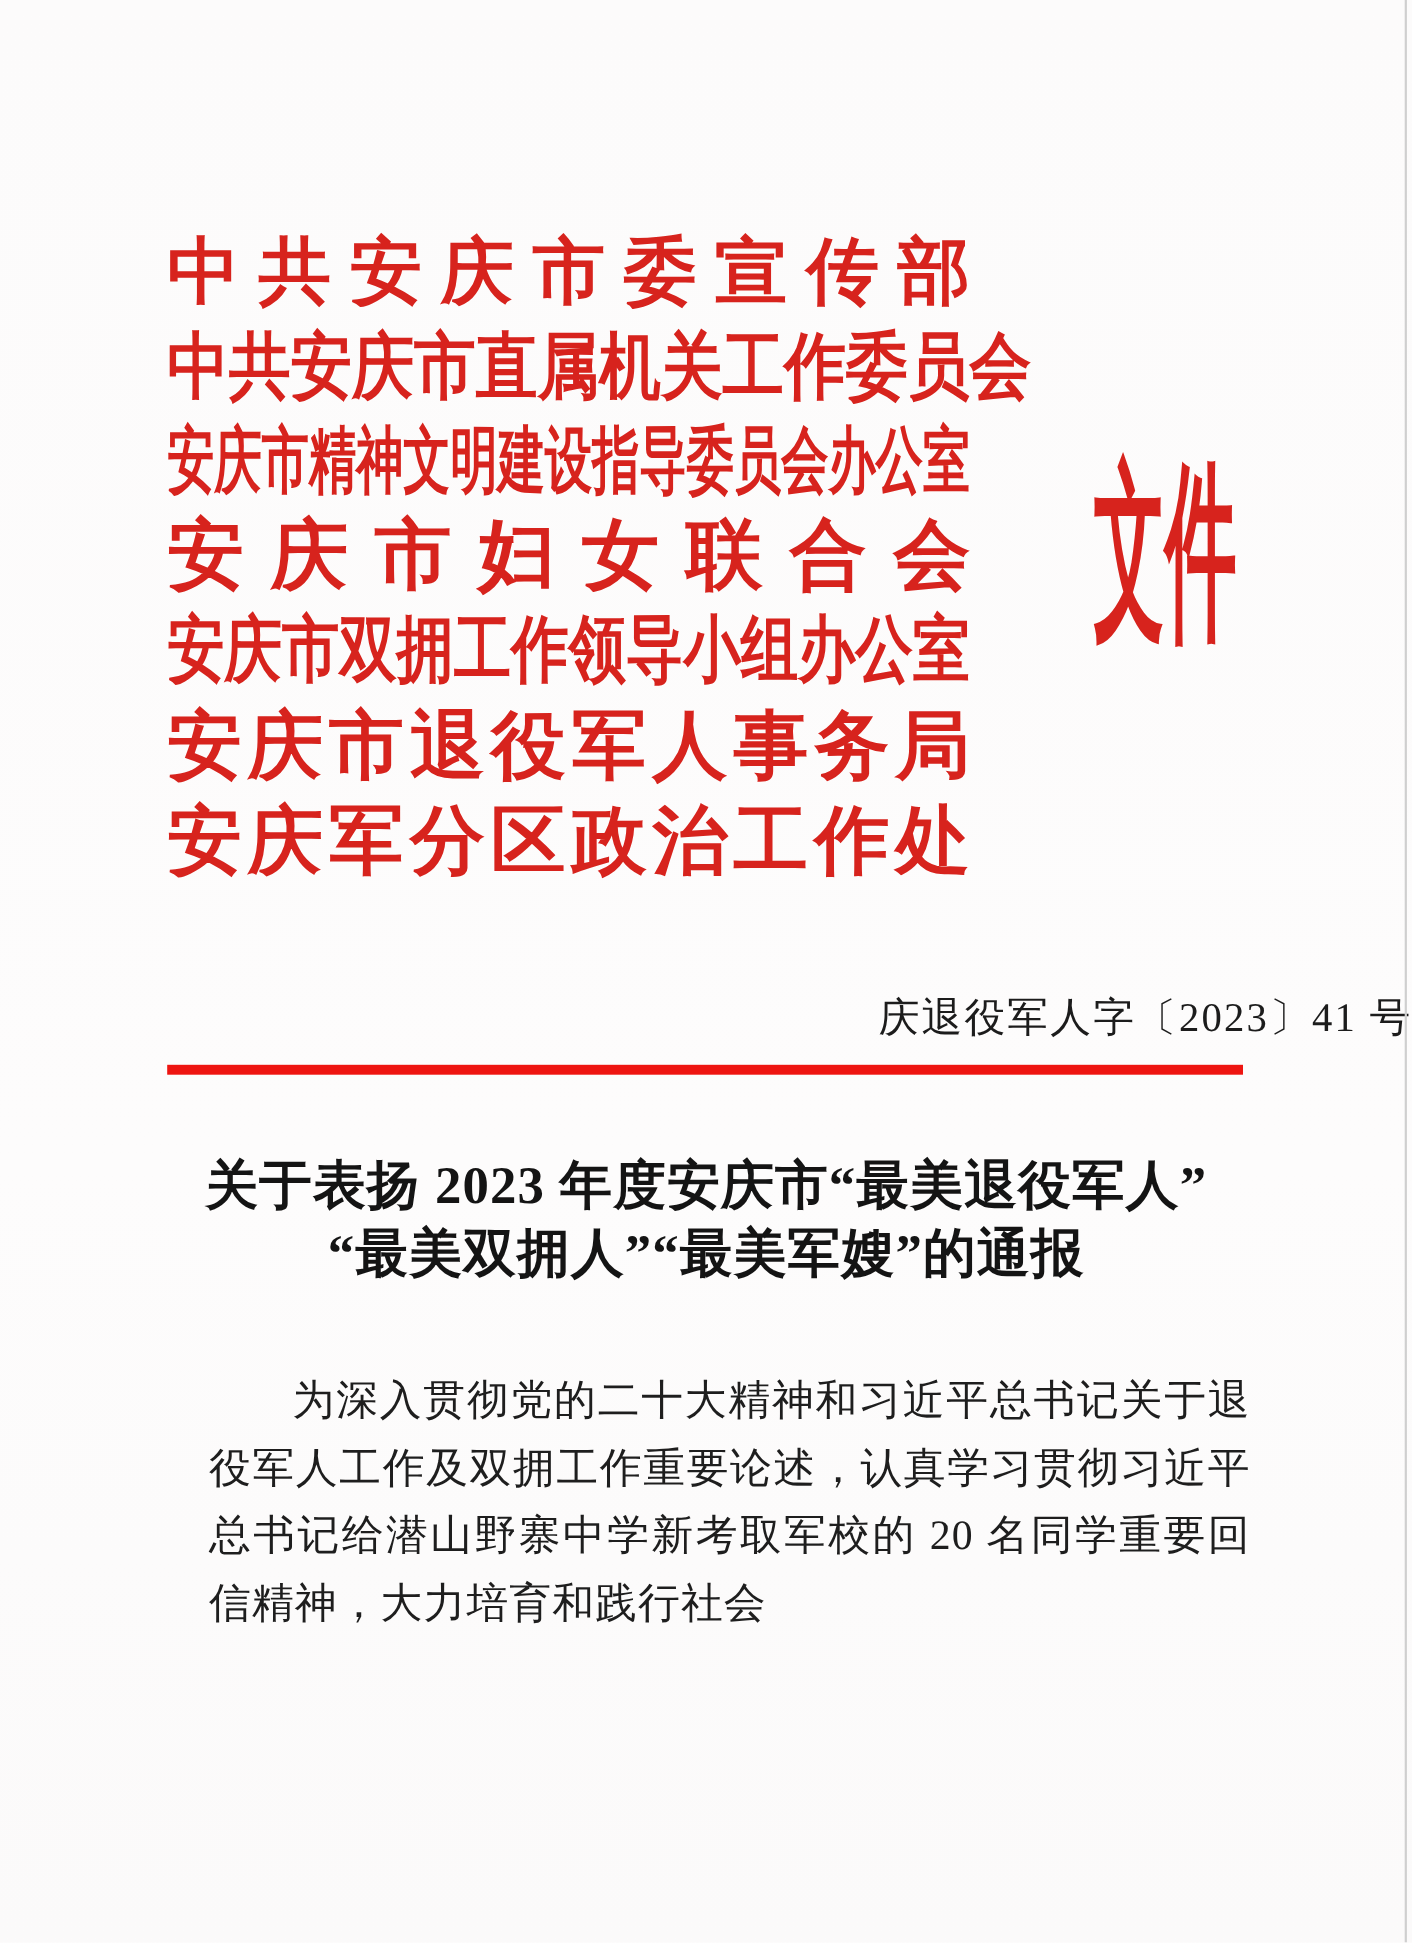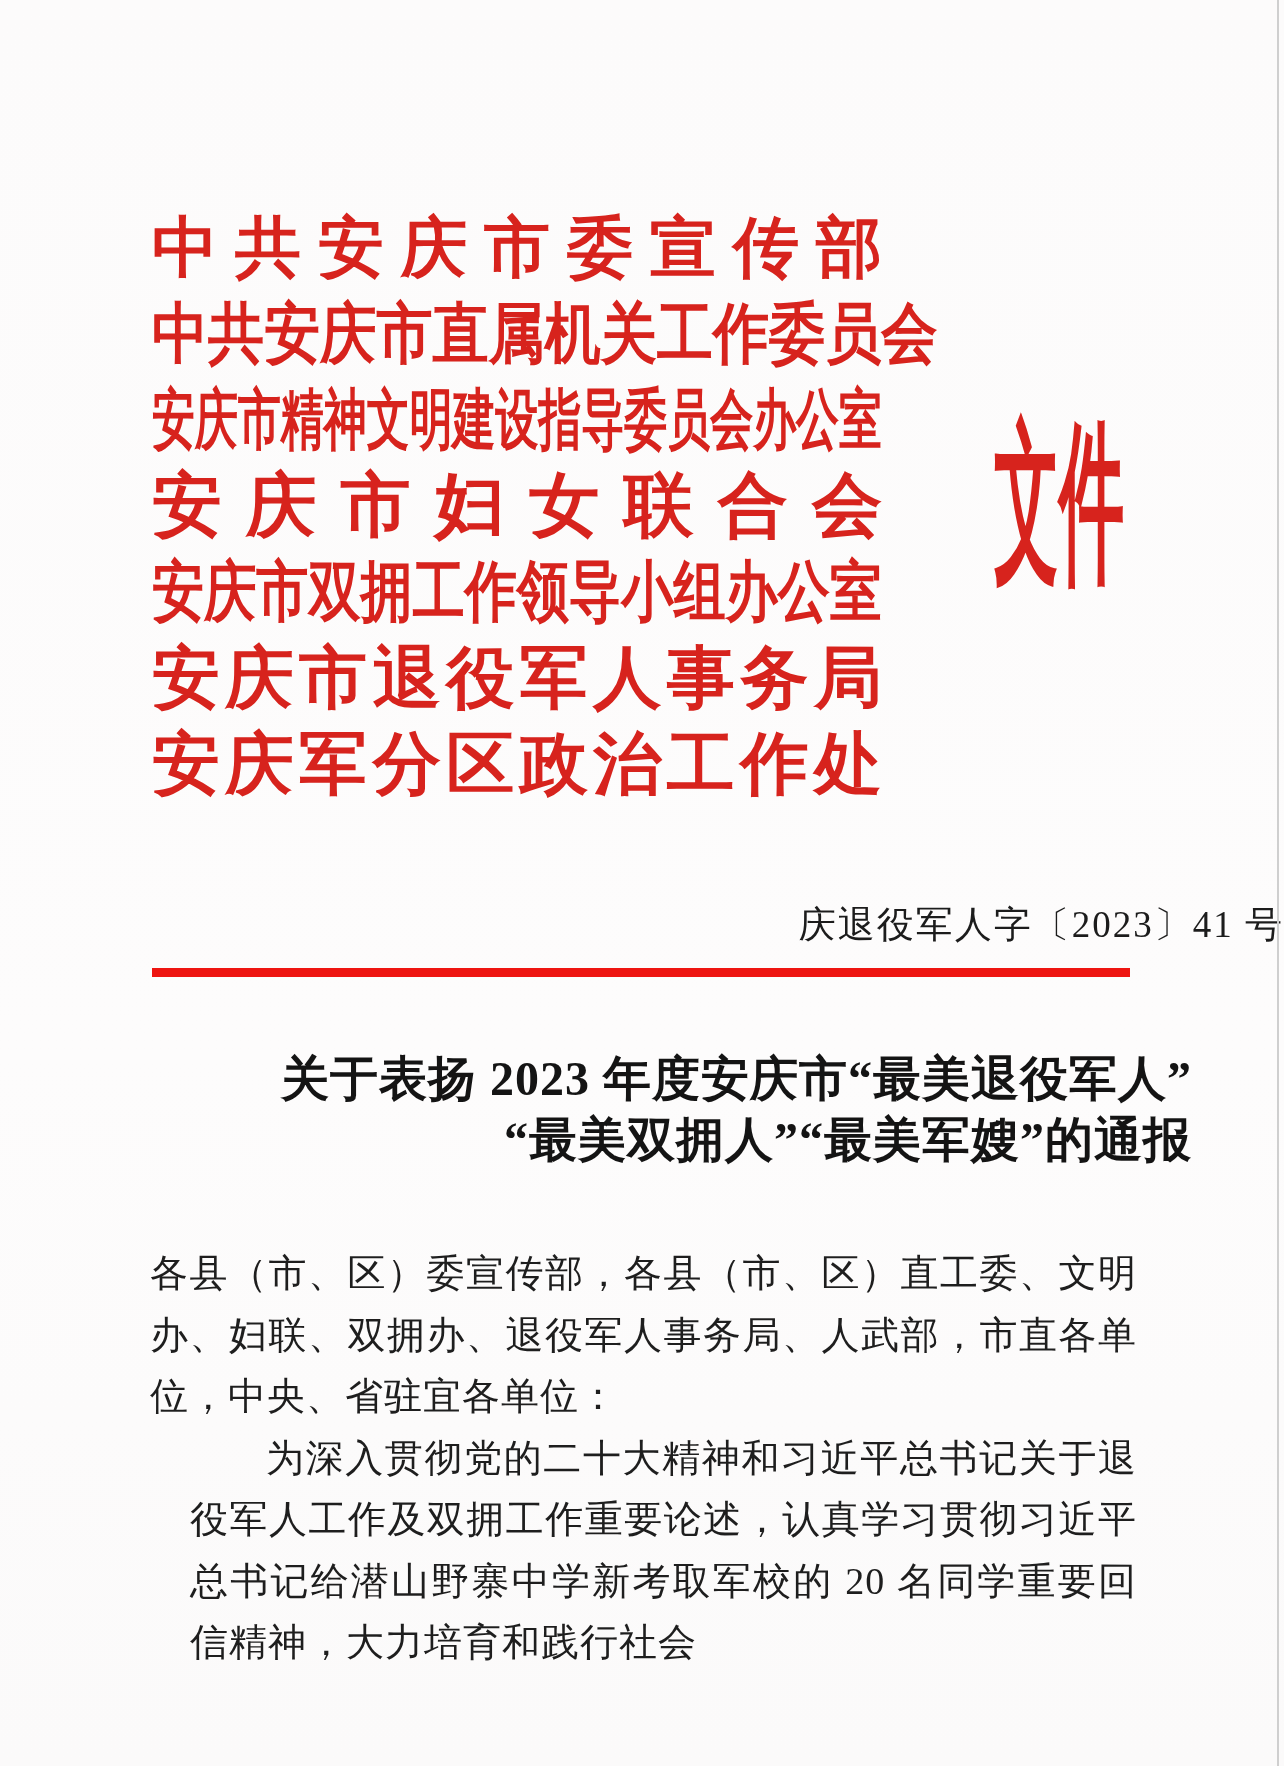--- a/index.html
+++ b/index.html
@@ -86,21 +86,21 @@
     height: 9px;
     background: #ee1511;
   }
 
   
   .title {
     position: absolute;
     left: 92px;
     top: 1048px;
     width: 1100px;
-    text-align: right;
+    text-align: center;
     font-weight: 700;
     color: #141414;
     font-size: 48px;
     line-height: 61px;
     letter-spacing: 1px;
   }
 
   
   .body-text {
     position: absolute;
@@ -239,18 +239,17 @@
   <div class="ref-number">庆退役军人字〔2023〕41 号</div>
 
   <div class="red-rule"></div>
 
   <div class="title">
     <div>关于表扬 2023 年度安庆市“最美退役军人”</div>
     <div>“最美双拥人”“最美军嫂”的通报</div>
   </div>
 
   <div class="body-text">
-    <p>各县（市、区）委宣传部，各县（市、区）直工委、文明办、妇联、双拥办、退役军人事务局、人武部，市直各单位，中央、省驻宜各单位：</p>
     <p class="indent">为深入贯彻党的二十大精神和习近平总书记关于退役军人工作及双拥工作重要论述，认真学习贯彻习近平总书记给潜山野寨中学新考取军校的 20 名同学重要回信精神，大力培育和践行社会</p>
   </div>
 
   <div class="edge-artifact"></div>
 </div>
 
 </body></html>

